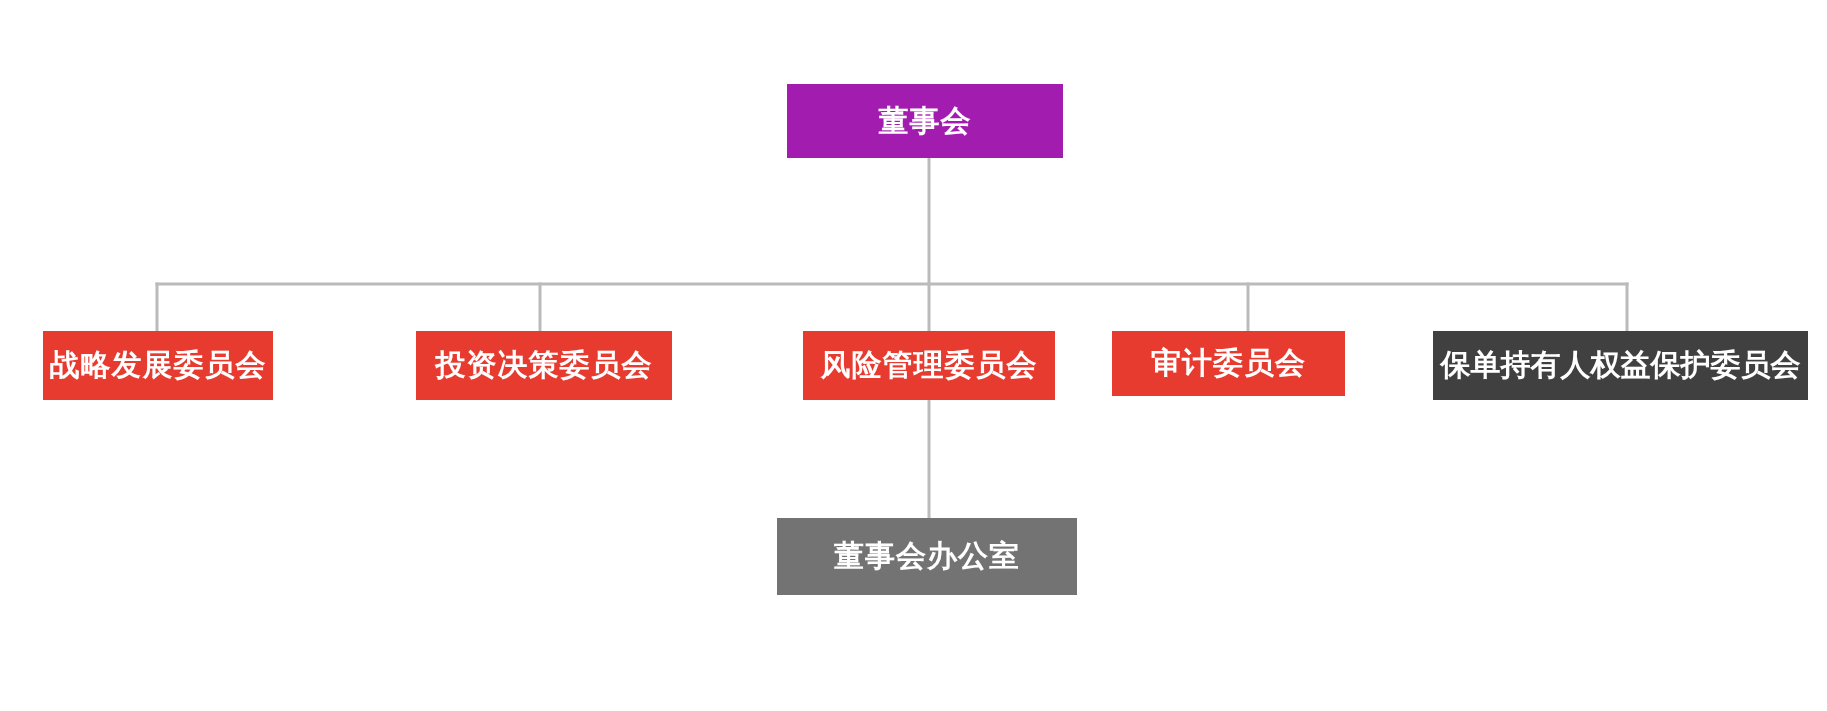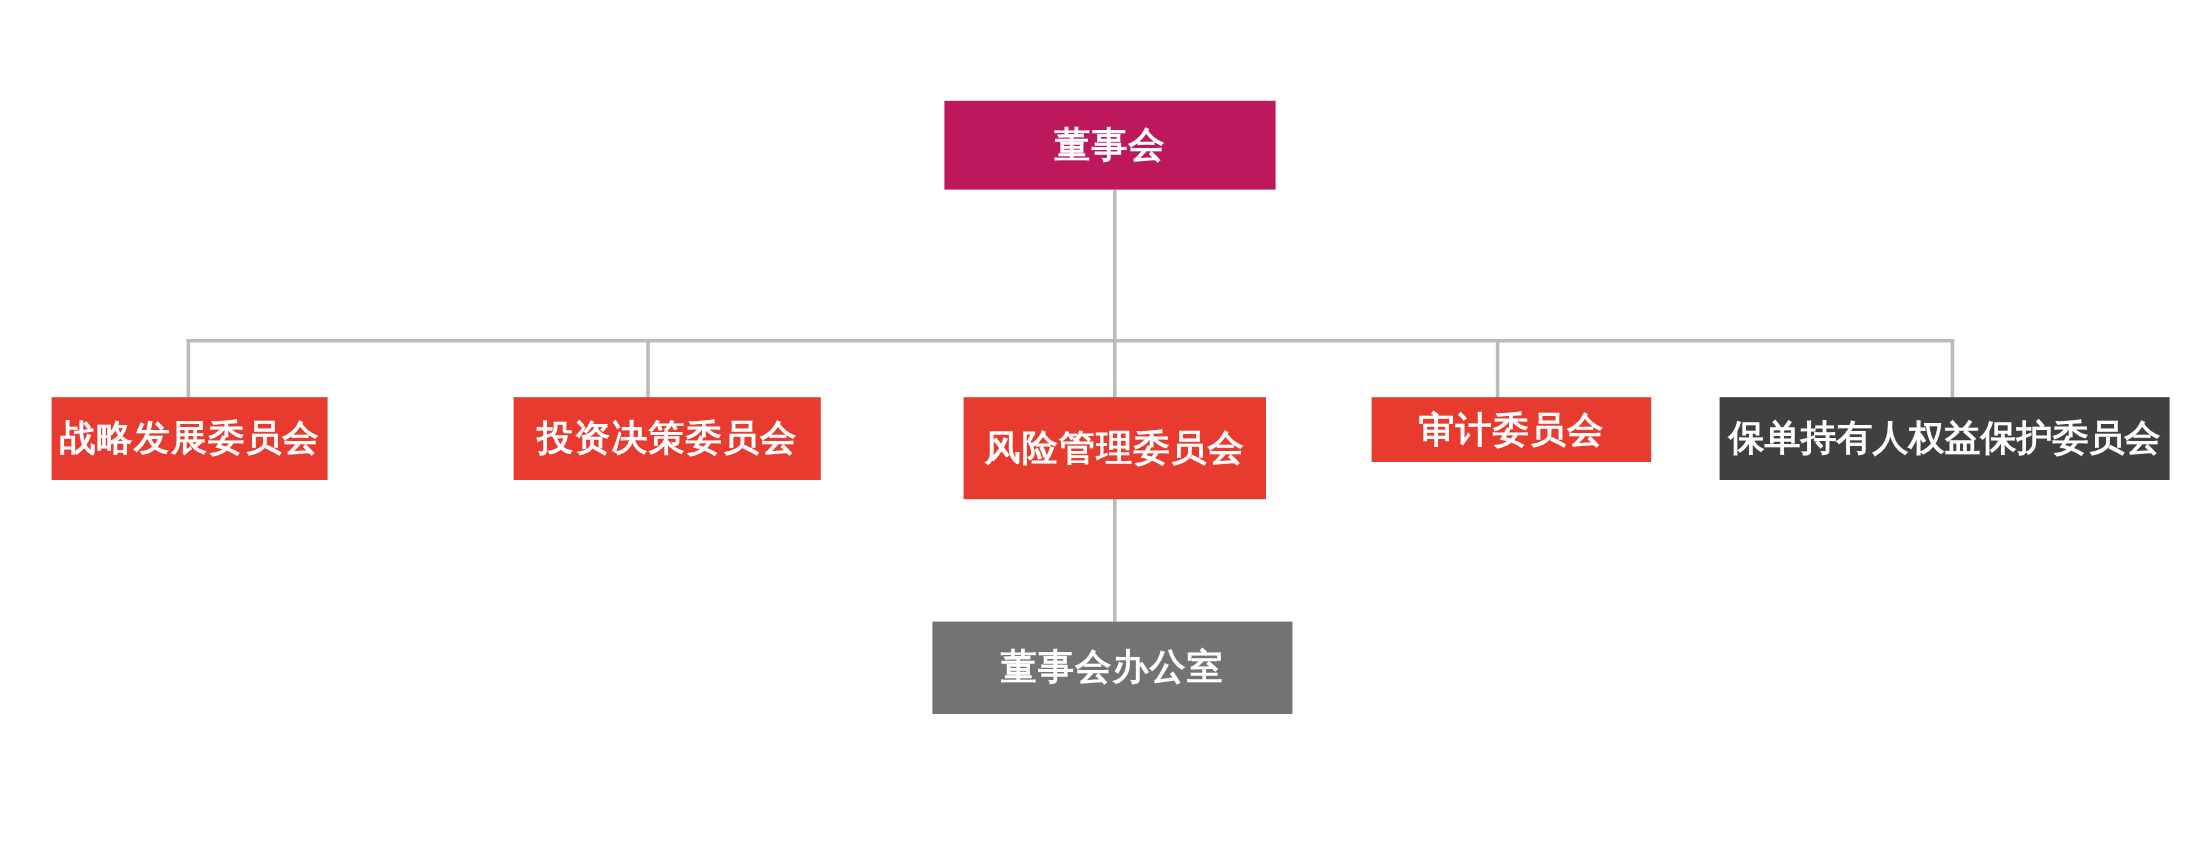--- a/index.html
+++ b/index.html
@@ -37,43 +37,43 @@
     color: var(--node-text-color);
     font-weight: bold;
     font-size: 30px;
     white-space: nowrap;
     text-align: center;
     letter-spacing: 1px;
   }
   
   .n-root     { left: 787px;  top: 84px;  width: 276px; height: 74px; }
   .n-c0       { left: 43px;   top: 331px; width: 230px; height: 69px; }
-  .n-c1       { left: 428px;  top: 331px; width: 256px; height: 69px; }
-  .n-c2       { left: 803px;  top: 331px; width: 252px; height: 85px; }
-  .n-c3       { left: 1143px; top: 331px; width: 233px; height: 54px; }
+  .n-c1       { left: 416px;  top: 331px; width: 256px; height: 69px; }
+  .n-c2       { left: 803px;  top: 331px; width: 252px; height: 69px; }
+  .n-c3       { left: 1112px; top: 331px; width: 233px; height: 65px; }
   .n-c4       { left: 1433px; top: 331px; width: 375px; height: 69px; letter-spacing: 0; }
   .n-office   { left: 777px;  top: 518px; width: 300px; height: 77px; }
 </style>
 </head>
 <body>
 
 <div class="canvas">
 
   <svg class="connectors" viewBox="0 0 1827 711" xmlns="http://www.w3.org/2000/svg">
     <line class="connector-line" x1="929" y1="158" x2="929" y2="284"></line>
     <line class="connector-line" x1="155.5" y1="284" x2="1628.5" y2="284"></line>
     <line class="connector-line" x1="157" y1="282.5" x2="157" y2="332"></line>
     <line class="connector-line" x1="540" y1="282.5" x2="540" y2="332"></line>
     <line class="connector-line" x1="929" y1="282.5" x2="929" y2="332"></line>
     <line class="connector-line" x1="1248" y1="282.5" x2="1248" y2="332"></line>
     <line class="connector-line" x1="1627" y1="282.5" x2="1627" y2="332"></line>
     <line class="connector-line" x1="929" y1="400" x2="929" y2="518"></line>
   </svg>
 
-  <div class="node n-root" style="background: #be185d;">董事会</div>
+  <div class="node n-root" style="background: #a21caf;">董事会</div>
 
   <div class="node n-c0" style="background: rgb(232, 59, 48);">战略发展委员会</div>
 
   <div class="node n-c1" style="background: rgb(232, 59, 48);">投资决策委员会</div>
 
   <div class="node n-c2" style="background: rgb(232, 59, 48);">风险管理委员会</div>
 
   <div class="node n-c3" style="background: rgb(232, 59, 48);">审计委员会</div>
 
   <div class="node n-c4" style="background: #404040;">保单持有人权益保护委员会</div>

